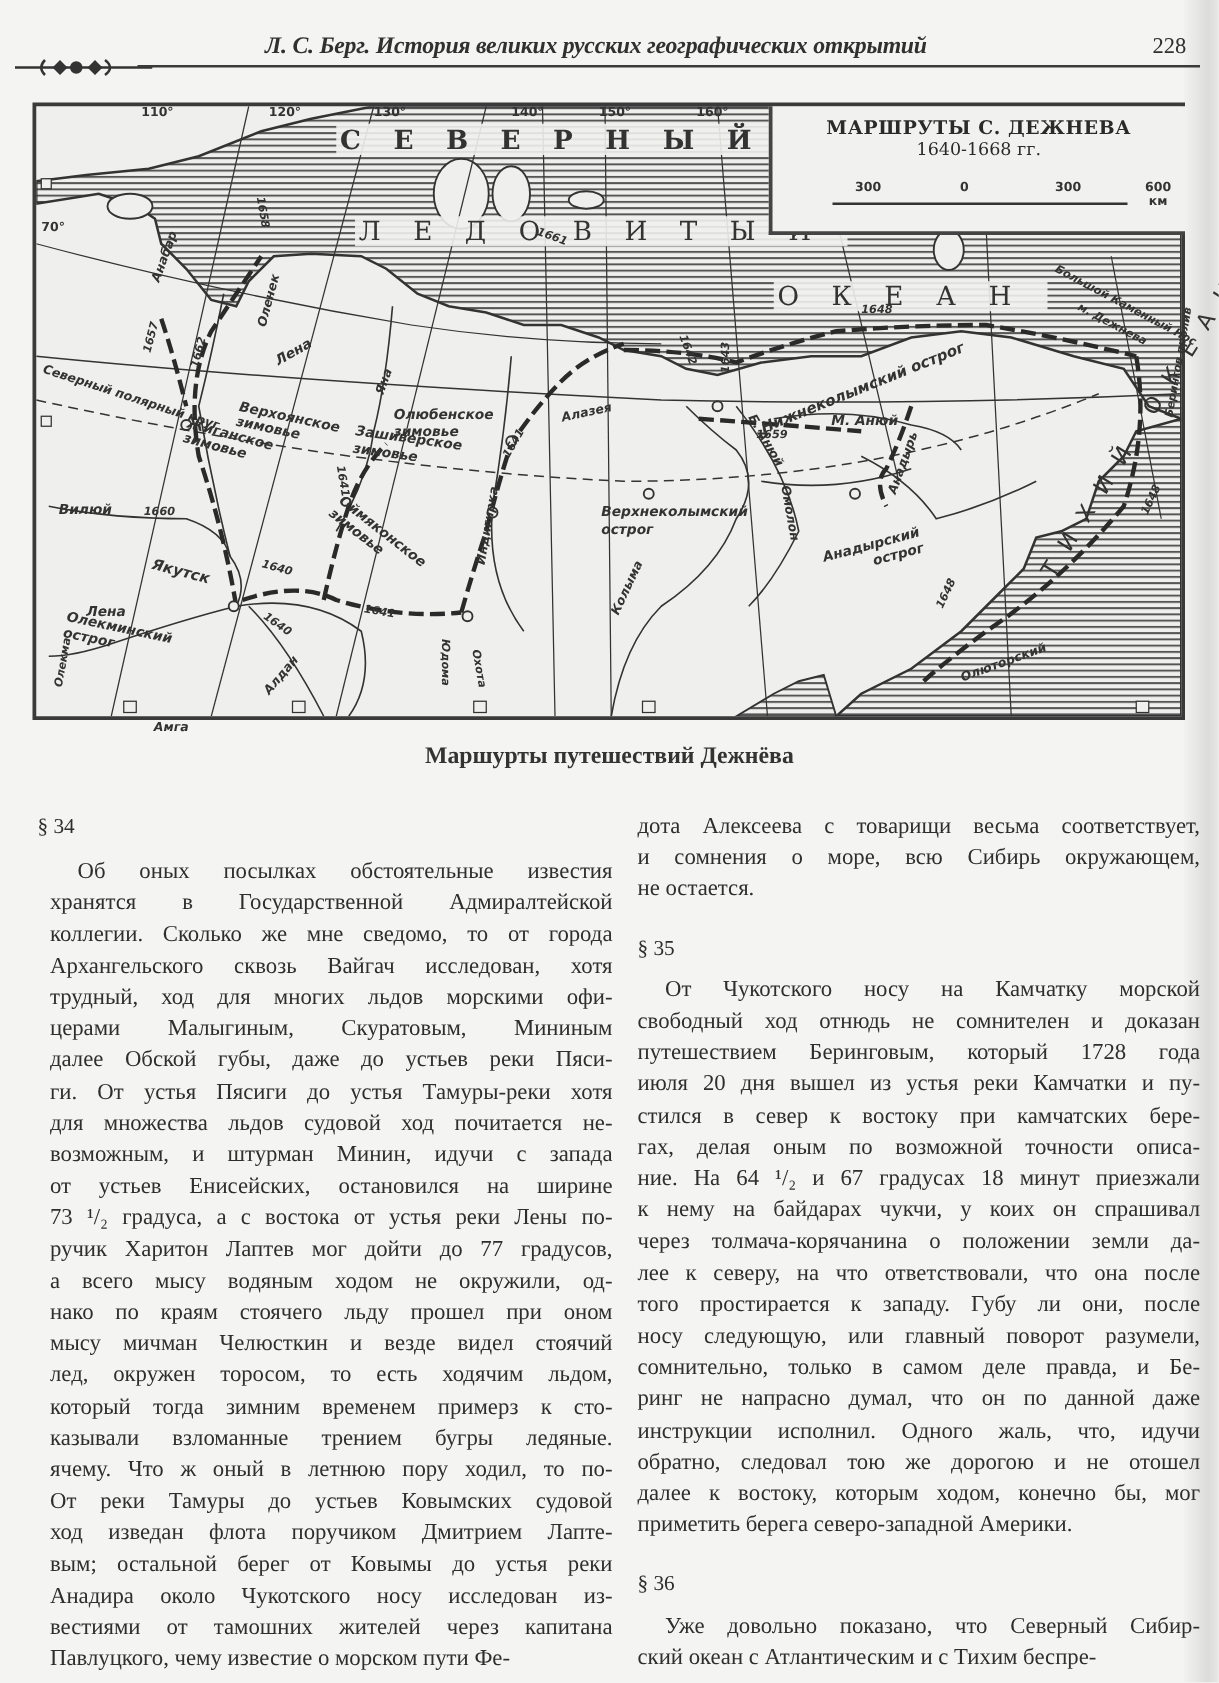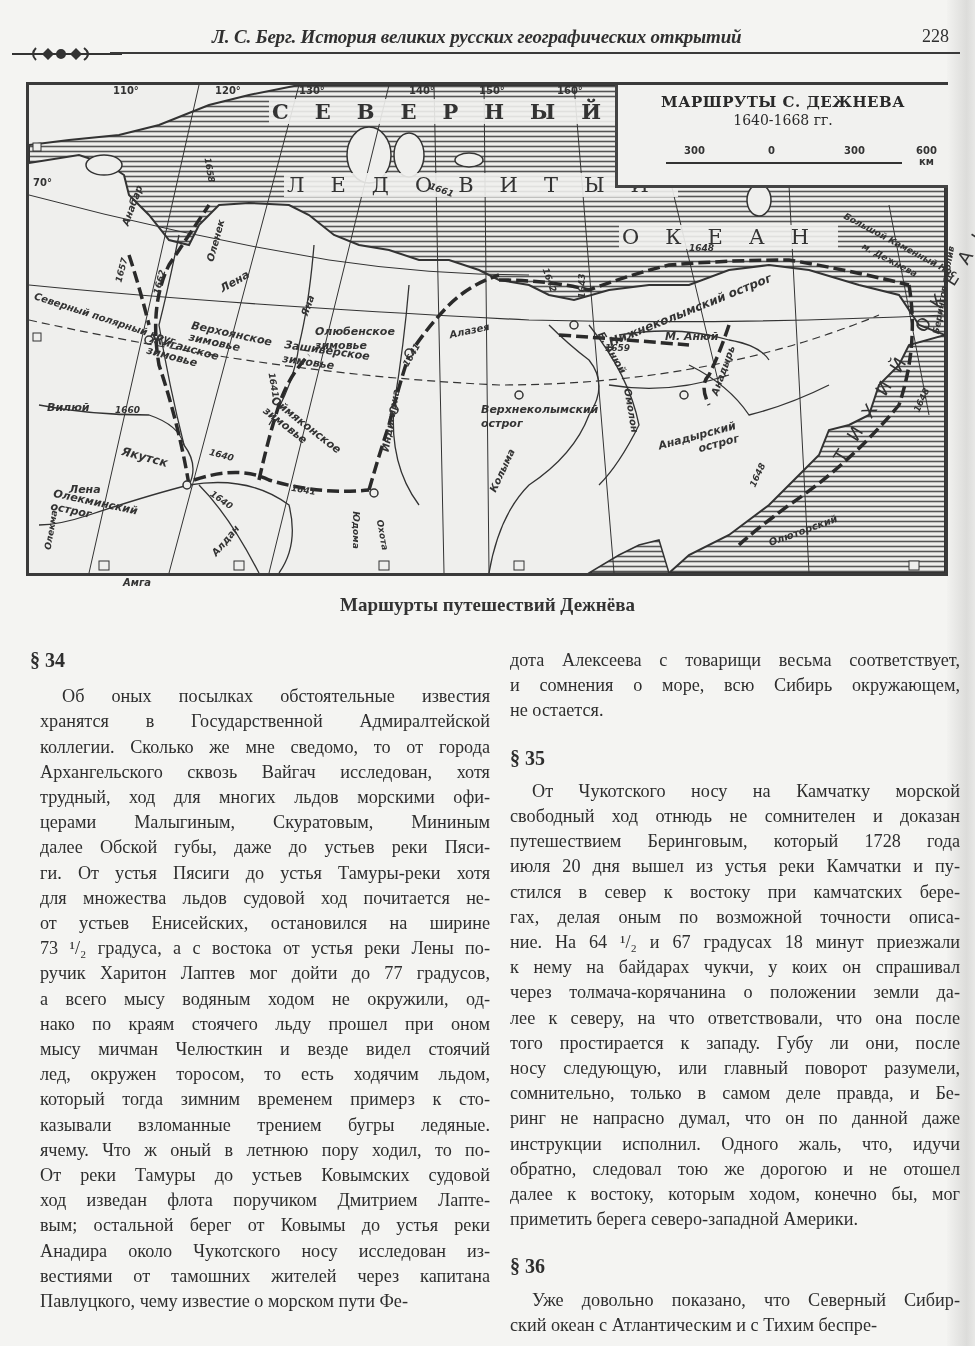--- a/index.html
+++ b/index.html
@@ -51,21 +51,21 @@
   .sea { position: absolute; font-family: "DejaVu Serif", serif; font-size: 21px; color: #333; letter-spacing: 26px; background: rgba(239,239,237,0.9); padding: 0 3px; }
   .caption {
     position: absolute; left: 0; top: 594px; width: 975px; text-align: center;
     font-weight: bold; font-size: 19px; color: #333;
   }
   
   .col { position: absolute; top: 648px; width: 450px; font-size: 18.2px; line-height: 25.2px; color: #2e2e2e; }
   .col.left { left: 40px; }
   .col.right { left: 510px; }
   .col p { margin: 0; text-align: justify; text-align-last: left; }
-  .section { text-align: center; font-weight: bold; font-size: 20px; margin: 0; }
+  .section { text-align: center; font-weight: normal; font-size: 17px; margin: 0; }
   .line { display: block; text-align: justify; text-align-last: justify; white-space: nowrap; }
   .line.last { text-align-last: left; }
   .line.ind { padding-left: 22px; }
 </style>
 </head>
 <body>
 
 <div class="page-shade"></div>
 
 <div class="header">
@@ -248,20 +248,21 @@
   <div id="left-lines">
       <span class="line ind">Об оных посылках обстоятельные известия</span>
       <span class="line">хранятся в Государственной Адмиралтейской</span>
       <span class="line">коллегии. Сколько же мне сведомо, то от города</span>
       <span class="line">Архангельского сквозь Вайгач исследован, хотя</span>
       <span class="line">трудный, ход для многих льдов морскими офи-</span>
       <span class="line">церами Малыгиным, Скуратовым, Мининым</span>
       <span class="line">далее Обской губы, даже до устьев реки Пяси-</span>
       <span class="line">ги. От устья Пясиги до устья Тамуры-реки хотя</span>
       <span class="line">для множества льдов судовой ход почитается не-</span>
+      <span class="line">возможным, и штурман Минин, идучи с запада</span>
       <span class="line">от устьев Енисейских, остановился на ширине</span>
       <span class="line">73 ¹/₂ градуса, а с востока от устья реки Лены по-</span>
       <span class="line">ручик Харитон Лаптев мог дойти до 77 градусов,</span>
       <span class="line">а всего мысу водяным ходом не окружили, од-</span>
       <span class="line">нако по краям стоячего льду прошел при оном</span>
       <span class="line">мысу мичман Челюсткин и везде видел стоячий</span>
       <span class="line">лед, окружен торосом, то есть ходячим льдом,</span>
       <span class="line">который тогда зимним временем примерз к сто-</span>
       <span class="line">казывали взломанные трением бугры ледяные.</span>
       <span class="line">ячему. Что ж оный в летнюю пору ходил, то по-</span>

